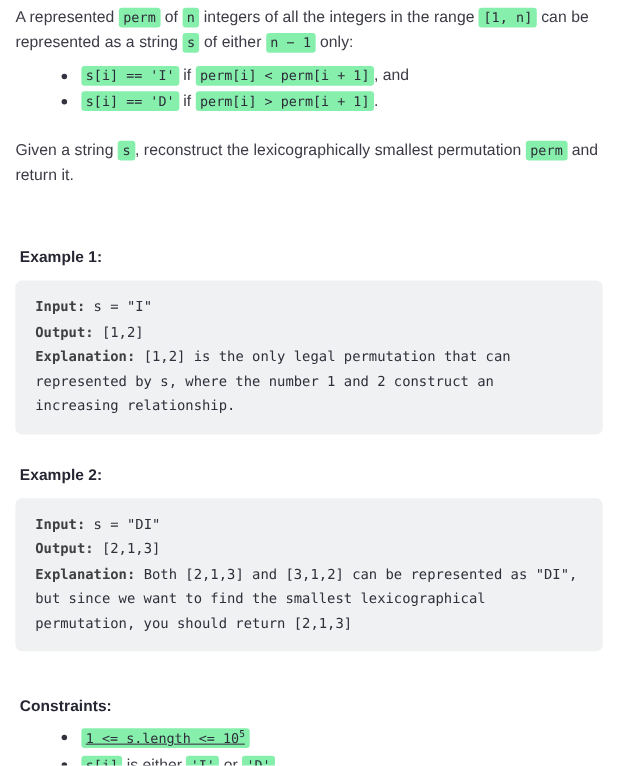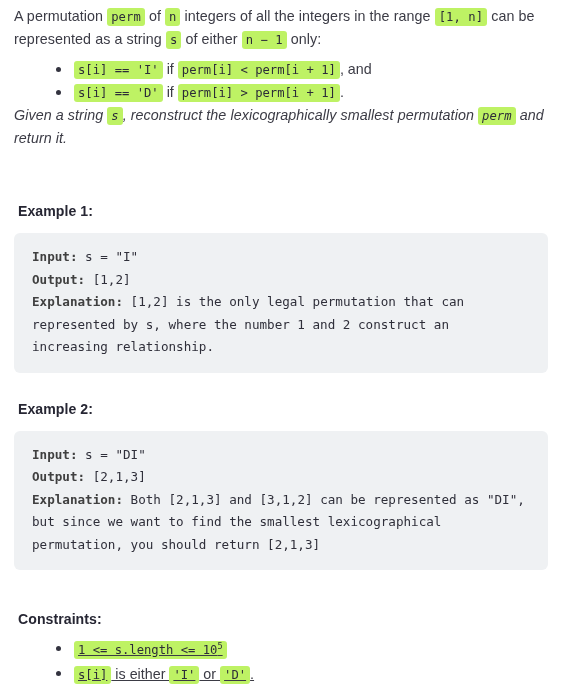--- a/index.html
+++ b/index.html
@@ -21,26 +21,26 @@
     width: 562px;
   }
   p.para {
     margin: 0 0 0 0;
     font-size: 14.3px;
     line-height: 22.5px;
     color: #3b3b45;
     letter-spacing: 0.005em;
   }
   p.para.second {
-    font-style: italic;
+    margin-top: 22px;
   }
   code.inl {
     font-family: "DejaVu Sans Mono", monospace;
     font-size: 12.2px;
-    background: #bef264;
+    background: #86efac;
     color: #2c2c38;
     padding: 2px 4px 2px 4px;
     border-radius: 3px;
     white-space: pre;
     line-height: 1;
   }
   code.inl sup {
     font-size: 8.6px;
     vertical-align: super;
     line-height: 0;
@@ -97,21 +97,21 @@
   ul.blist.constraints {
     margin-top: 10px;
   }
   ul.blist.constraints li { line-height: 25px; text-decoration: underline; }
 </style>
 </head>
 <body>
 
 <div class="page">
 
-  <p class="para"><span>A permutation </span><code class="inl">perm</code><span> of </span><code class="inl">n</code><span> integers of all the integers in the range </span><code class="inl">[1, n]</code><span> can be represented as a string </span><code class="inl">s</code><span> of either </span><code class="inl">n − 1</code><span> only:</span></p>
+  <p class="para"><span>A represented </span><code class="inl">perm</code><span> of </span><code class="inl">n</code><span> integers of all the integers in the range </span><code class="inl">[1, n]</code><span> can be represented as a string </span><code class="inl">s</code><span> of either </span><code class="inl">n − 1</code><span> only:</span></p>
 
   <ul class="blist">
     <li><code class="inl">s[i] == 'I'</code><span> if </span><code class="inl">perm[i] &lt; perm[i + 1]</code><span>, and</span></li>
     <li><code class="inl">s[i] == 'D'</code><span> if </span><code class="inl">perm[i] &gt; perm[i + 1]</code><span>.</span></li>
   </ul>
 
   <p class="para second"><span>Given a string </span><code class="inl">s</code><span>, reconstruct the lexicographically smallest permutation </span><code class="inl">perm</code><span> and return it.</span></p>
 
   <div class="spacer-ex1"></div>
 

